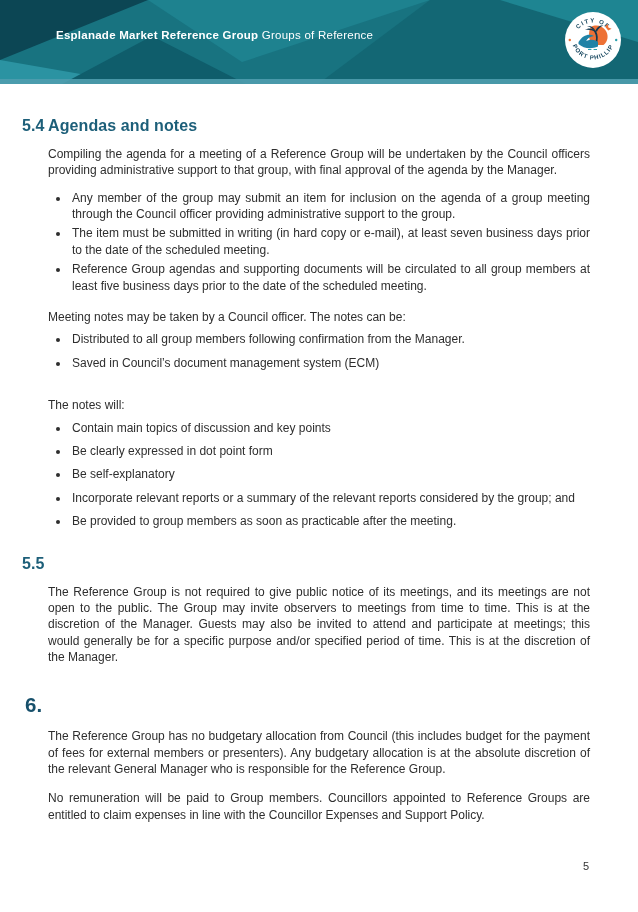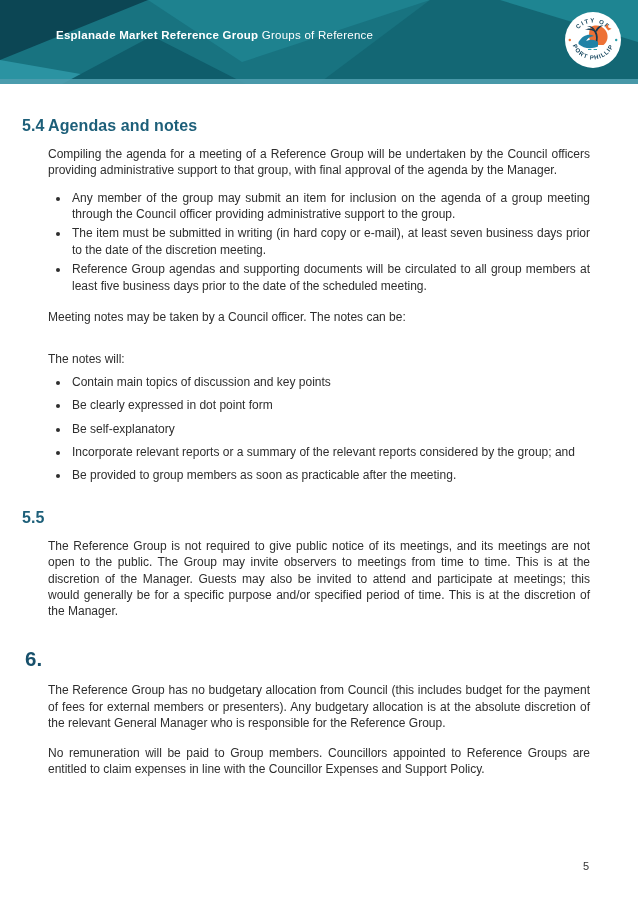--- a/index.html
+++ b/index.html
@@ -105,25 +105,29 @@
   <div class="content">
 
     <h3 class="sec">
       <span class="num">5.4</span>
       <span>Agendas and notes</span>
     </h3>
     <p>Compiling the agenda for a meeting of a Reference Group will be undertaken by the Council officers providing administrative support to that group, with final approval of the agenda by the Manager.</p>
 
     <ul class="tight">
       <li>Any member of the group may submit an item for inclusion on the agenda of a group meeting through the Council officer providing administrative support to the group.</li>
-      <li>The item must be submitted in writing (in hard copy or e-mail), at least seven business days prior to the date of the discretion meeting.</li>
+      <li>The item must be submitted in writing (in hard copy or e-mail), at least seven business days prior to the date of the scheduled meeting.</li>
       <li>Reference Group agendas and supporting documents will be circulated to all group members at least five business days prior to the date of the scheduled meeting.</li>
     </ul>
 
     <p class="mt15">Meeting notes may be taken by a Council officer. The notes can be:</p>
+    <ul class="spaced">
+      <li>Distributed to all group members following confirmation from the Manager.</li>
+      <li>Saved in Council’s document management system (ECM)</li>
+    </ul>
 
     <p class="mt26">The notes will:</p>
     <ul class="spaced">
       <li>Contain main topics of discussion and key points</li>
       <li>Be clearly expressed in dot point form</li>
       <li>Be self-explanatory</li>
       <li>Incorporate relevant reports or a summary of the relevant reports considered by the group; and</li>
       <li>Be provided to group members as soon as practicable after the meeting.</li>
     </ul>
 

